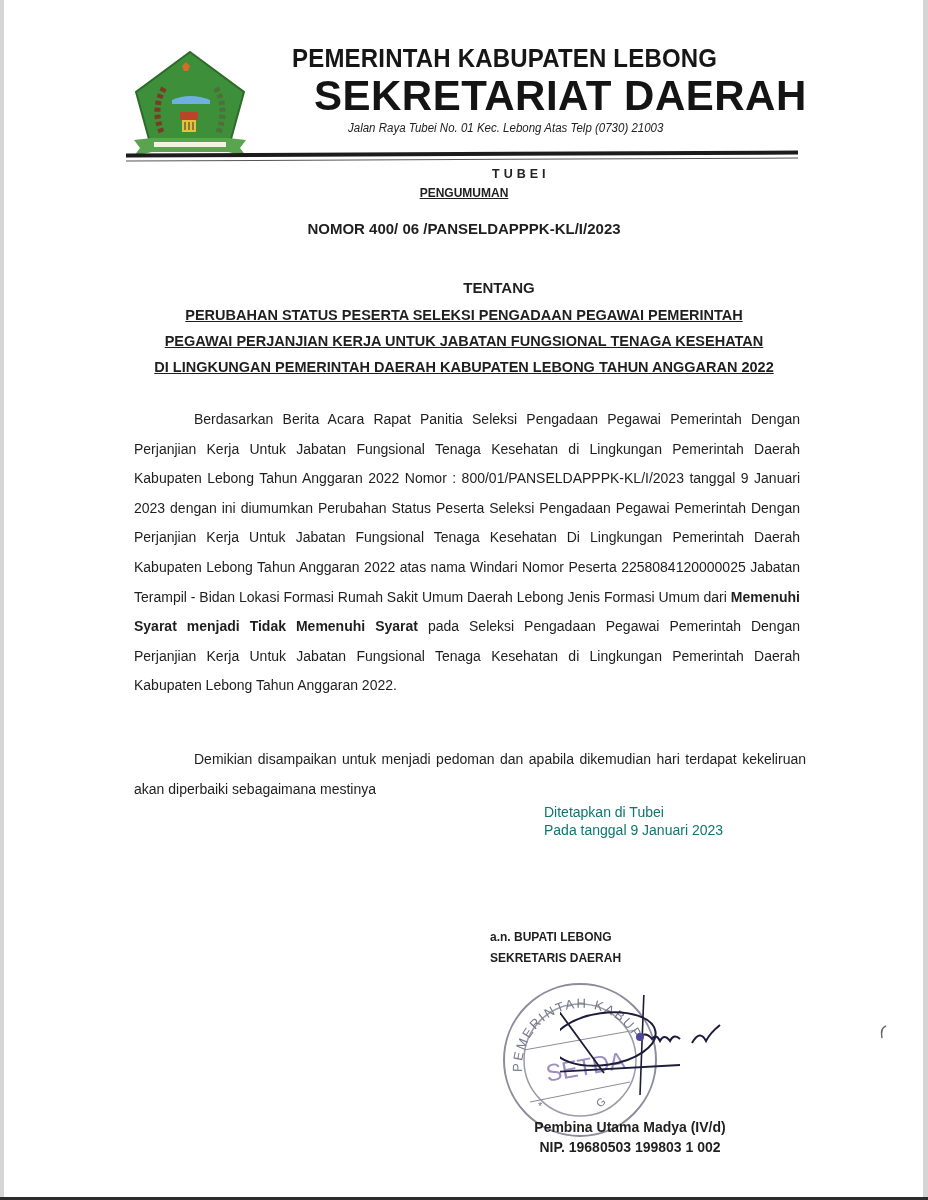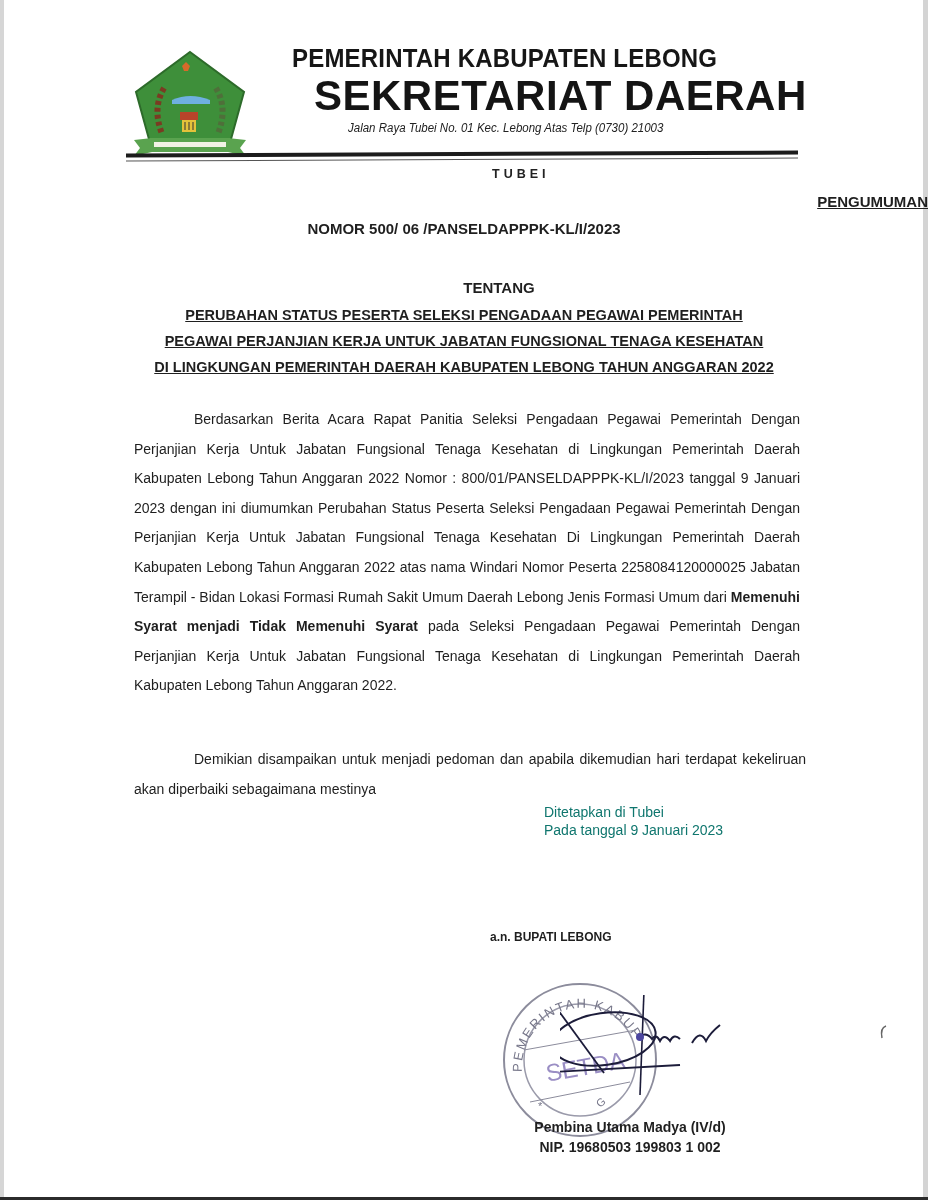--- a/index.html
+++ b/index.html
@@ -33,21 +33,21 @@
   }
   .city {
     position: absolute; left: 492px; top: 139px;
     font-size: 12.5px; font-weight: bold; letter-spacing: 4px; color: #222; margin-top: 28px;
   }
   .rule-thick { position: absolute; left: 126px; top: 152px; width: 672px; height: 4px; background: #1c1c1c; transform: rotate(-0.25deg); }
   .rule-thin { position: absolute; left: 126px; top: 159px; width: 672px; height: 1px; background: #555; transform: rotate(-0.25deg); }
 
   
   .center { position: absolute; left: 0; width: 928px; text-align: center; }
-  .title { top: 193px; font-size: 15px; font-weight: bold; text-decoration: underline; color: #1f1f1f; text-align: right; }
+  .title { top: 186px; font-size: 12px; font-weight: bold; text-decoration: underline; color: #1f1f1f; }
   .number { top: 220px; font-size: 15px; font-weight: bold; color: #1f1f1f; }
   .about { top: 279px; font-size: 15px; font-weight: bold; color: #1f1f1f; padding-left: 35px; }
   .subject { top: 302px; font-size: 14.5px; font-weight: bold; line-height: 26px; color: #1f1f1f; text-decoration: underline; }
   .subject div { white-space: nowrap; }
 
   
   .body-para {
     position: absolute; left: 134px; width: 666px;
     font-size: 14px; line-height: 29.6px; text-align: justify; color: #1e1e1e;
   }
@@ -89,39 +89,40 @@
   </svg>
   <div class="org-line1">PEMERINTAH KABUPATEN LEBONG</div>
   <div class="org-line2">SEKRETARIAT DAERAH</div>
   <div class="address">Jalan Raya Tubei No. 01 Kec. Lebong Atas Telp (0730) 21003</div>
   <div class="city">TUBEI</div>
   <div class="rule-thick"></div>
   <div class="rule-thin"></div>
 </div>
 
 <div class="center title">PENGUMUMAN</div>
-<div class="center number">NOMOR 500/ 06 /PANSELDAPPPK-KL/I/2023</div>
+<div class="center number">NOMOR 400/ 06 /PANSELDAPPPK-KL/I/2023</div>
 <div class="center about">TENTANG</div>
 <div class="center subject">
   <div>PERUBAHAN STATUS PESERTA SELEKSI  PENGADAAN PEGAWAI PEMERINTAH</div>
   <div>PEGAWAI PERJANJIAN KERJA UNTUK JABATAN FUNGSIONAL TENAGA KESEHATAN</div>
   <div>DI LINGKUNGAN PEMERINTAH DAERAH KABUPATEN LEBONG TAHUN ANGGARAN 2022</div>
 </div>
 
 <div class="body-para p1"><span>Berdasarkan Berita Acara Rapat Panitia Seleksi Pengadaan Pegawai Pemerintah Dengan Perjanjian Kerja Untuk Jabatan Fungsional Tenaga Kesehatan di Lingkungan Pemerintah Daerah Kabupaten Lebong Tahun Anggaran 2022 Nomor : 800/01/PANSELDAPPPK-KL/I/2023 tanggal 9 Januari 2023 dengan ini diumumkan Perubahan Status Peserta Seleksi  Pengadaan Pegawai Pemerintah Dengan Perjanjian Kerja Untuk Jabatan Fungsional Tenaga Kesehatan Di Lingkungan Pemerintah Daerah Kabupaten Lebong Tahun Anggaran 2022 atas nama Windari Nomor Peserta 2258084120000025 Jabatan Terampil - Bidan Lokasi Formasi Rumah Sakit Umum Daerah Lebong Jenis Formasi Umum dari </span><span class="bold">Memenuhi Syarat menjadi Tidak Memenuhi Syarat</span><span> pada Seleksi Pengadaan Pegawai Pemerintah Dengan Perjanjian Kerja Untuk Jabatan Fungsional Tenaga Kesehatan di Lingkungan Pemerintah Daerah Kabupaten Lebong Tahun Anggaran 2022.</span></div>
 
 <div class="body-para p2">Demikian disampaikan untuk menjadi pedoman dan apabila dikemudian hari terdapat kekeliruan akan diperbaiki sebagaimana mestinya</div>
 
 <div class="sig-place">
   <div>Ditetapkan di Tubei</div>
   <div>Pada tanggal  9 Januari 2023</div>
 </div>
 
 <div class="sig-title">
   <div>a.n. BUPATI LEBONG</div>
+  <div>SEKRETARIS DAERAH</div>
 </div>
 
 <svg class="stamp" viewBox="0 0 160 160">
   <circle cx="80" cy="80" r="76" fill="none" stroke="#8c8c9c" stroke-width="2"></circle>
   <circle cx="80" cy="80" r="56" fill="none" stroke="#9a9aaa" stroke-width="1.5"></circle>
   <defs>
     <path id="arcTop" d="M22,92 A60,60 0 0 1 136,62"></path>
   </defs>
   <text font-family="Liberation Sans, sans-serif" font-size="13" fill="#77778a" letter-spacing="2">
     <textPath href="#arcTop">PEMERINTAH KABUPATEN</textPath>

